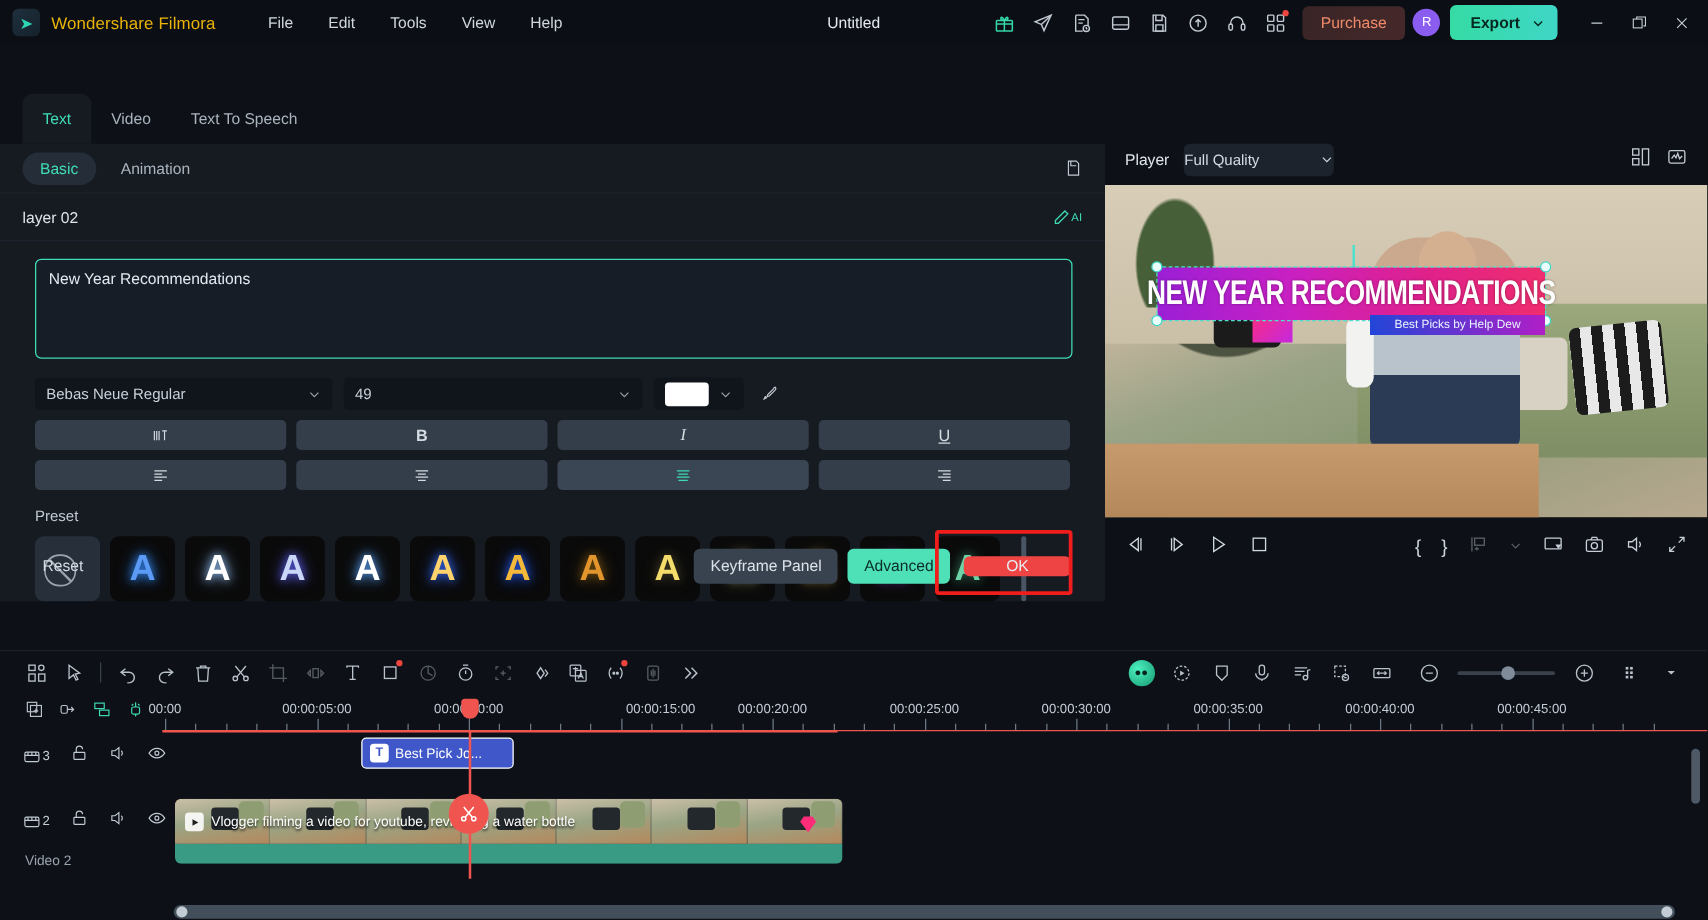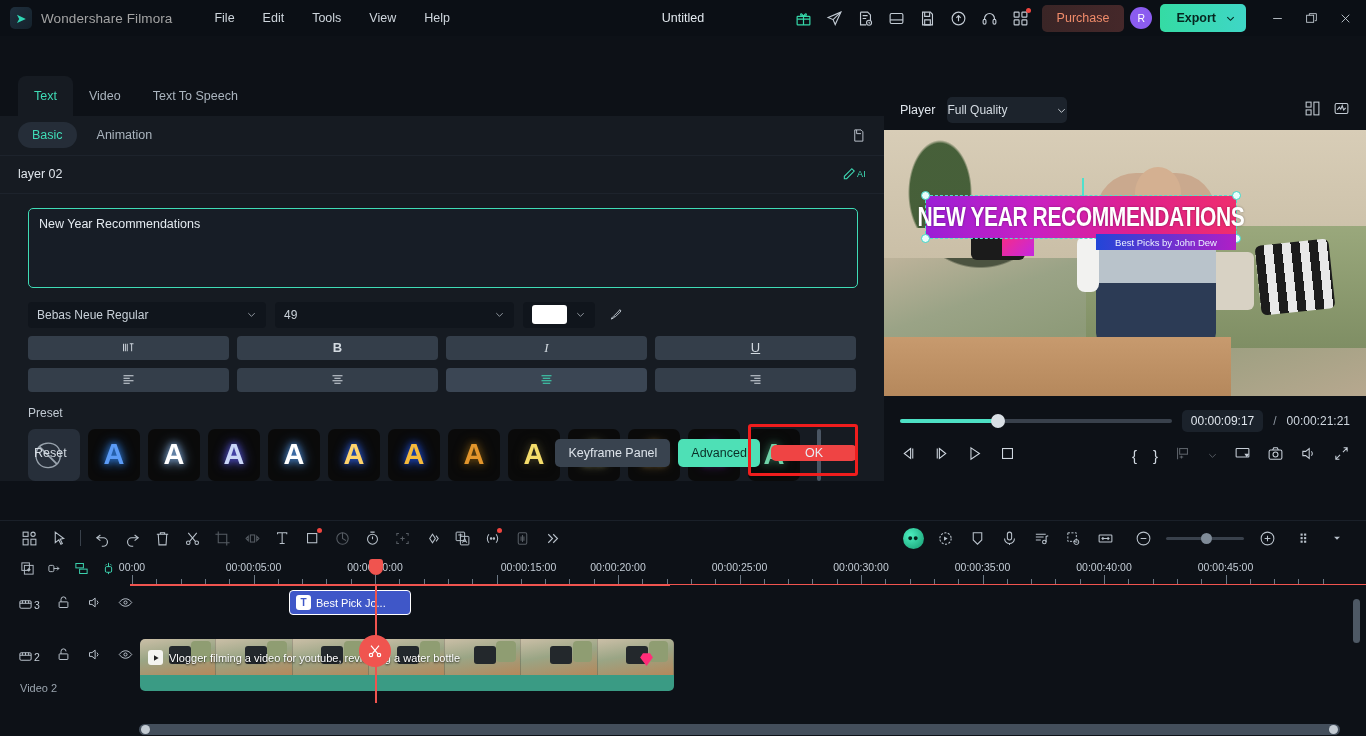--- a/index.html
+++ b/index.html
@@ -17,21 +17,21 @@
     height: 36px; background: #0b0f15;
     display: flex; align-items: center;
     position: relative;
   }
   .logo-box {
     width: 22px; height: 22px; margin-left: 10px; border-radius: 5px;
     background: linear-gradient(135deg,#1f2f3d,#15222c);
     display: flex; align-items: center; justify-content: center;
   }
   .logo-glyph { font-size: 13px; color: #2fd6b4; line-height: 1; }
-  .app-title { margin-left: 9px; font-size: 13.5px; color: #a3a3a3; letter-spacing: .1px; }
+  .app-title { margin-left: 9px; font-size: 13.5px; color: #eab308; letter-spacing: .1px; }
   .menu { display: flex; margin-left: 30px; gap: 4px; }
   .menu-item {
     font-size: 12.5px; color: #cfd6dd; padding: 5px 12px; border-radius: 4px; cursor: default;
   }
   .doc-title {
     position: absolute; left: 0; right: 0; text-align: center;
     font-size: 12.5px; color: #e3e9ef; pointer-events: none;
   }
   .tb-right { margin-left: auto; display: flex; align-items: center; gap: 0px; padding-right: 4px; z-index: 2; }
   .tb-ico {
@@ -630,33 +630,24 @@
       <div class="gift-box"></div>
 
       <div class="title-overlay">
         <span class="title-overlay-text">NEW YEAR RECOMMENDATIONS</span>
         <span class="handle" style="left:-5px;top:-5px"></span>
         <span class="handle" style="right:-5px;top:-5px"></span>
         <span class="handle" style="left:-5px;bottom:-5px"></span>
         <span class="handle" style="right:-5px;bottom:-5px"></span>
       </div>
       <div class="sub-overlay">
-        <span class="sub-overlay-text">Best Picks by John Dew</span>
-      </div>
-    </div>
-
-    <div class="seek-row">
-      <div class="seek-track">
-        <div class="seek-fill" style="width: 36%;"></div>
-        <div class="seek-knob" style="left: 36%;"></div>
-      </div>
-      <div class="tc-box">00:00:09:17</div>
-      <div class="tc-sep">/</div>
-      <div class="tc-total">00:00:21:21</div>
-    </div>
+        <span class="sub-overlay-text">Best Picks by Help Dew</span>
+      </div>
+    </div>
+
 
     <div class="ctrl-row">
       <div class="ctrl-left">
         <span><svg viewBox="0 0 24 24" fill="none" stroke="currentColor" stroke-width="1.5">
               <path d="M15 5L6 12l9 7z"></path>
               <path d="M18 5v14"></path>
             </svg></span>
         <span><svg viewBox="0 0 24 24" fill="none" stroke="currentColor" stroke-width="1.5">
               <path d="M6 5v14"></path>
               <path d="M9 5l9 7-9 7z"></path>

